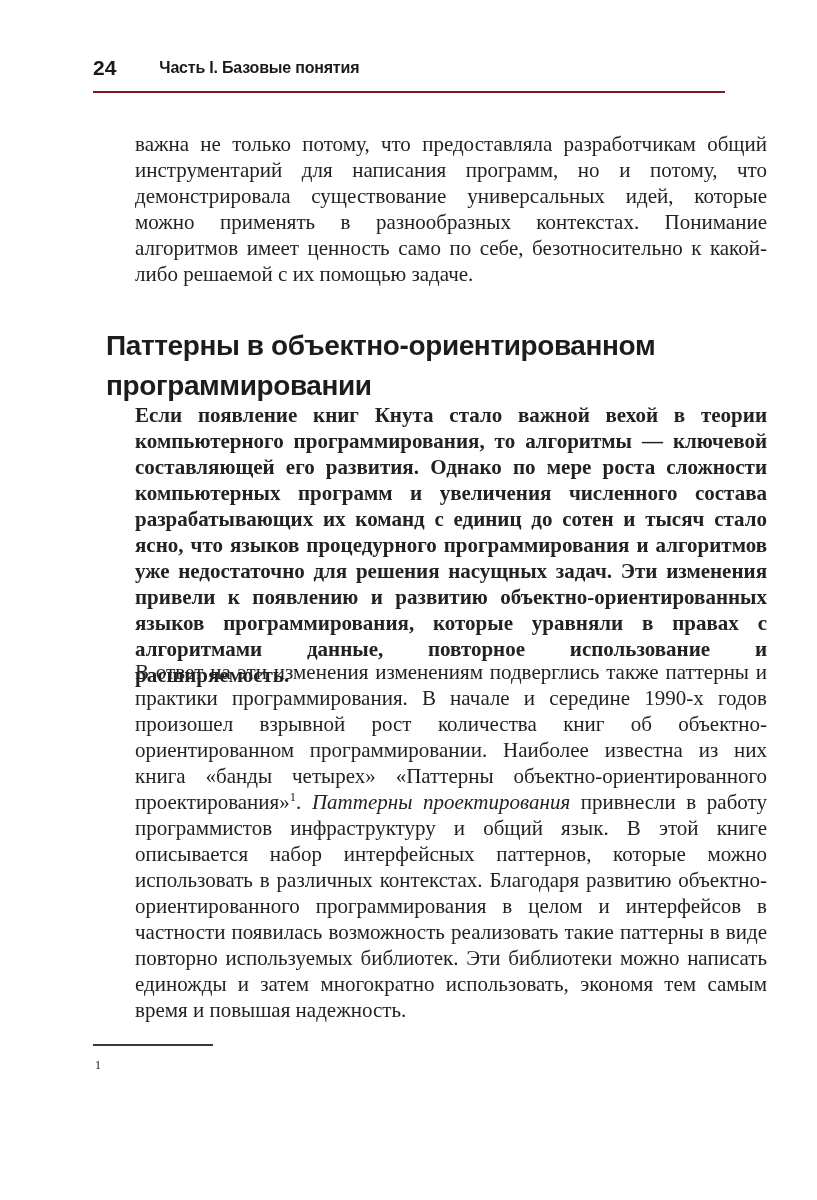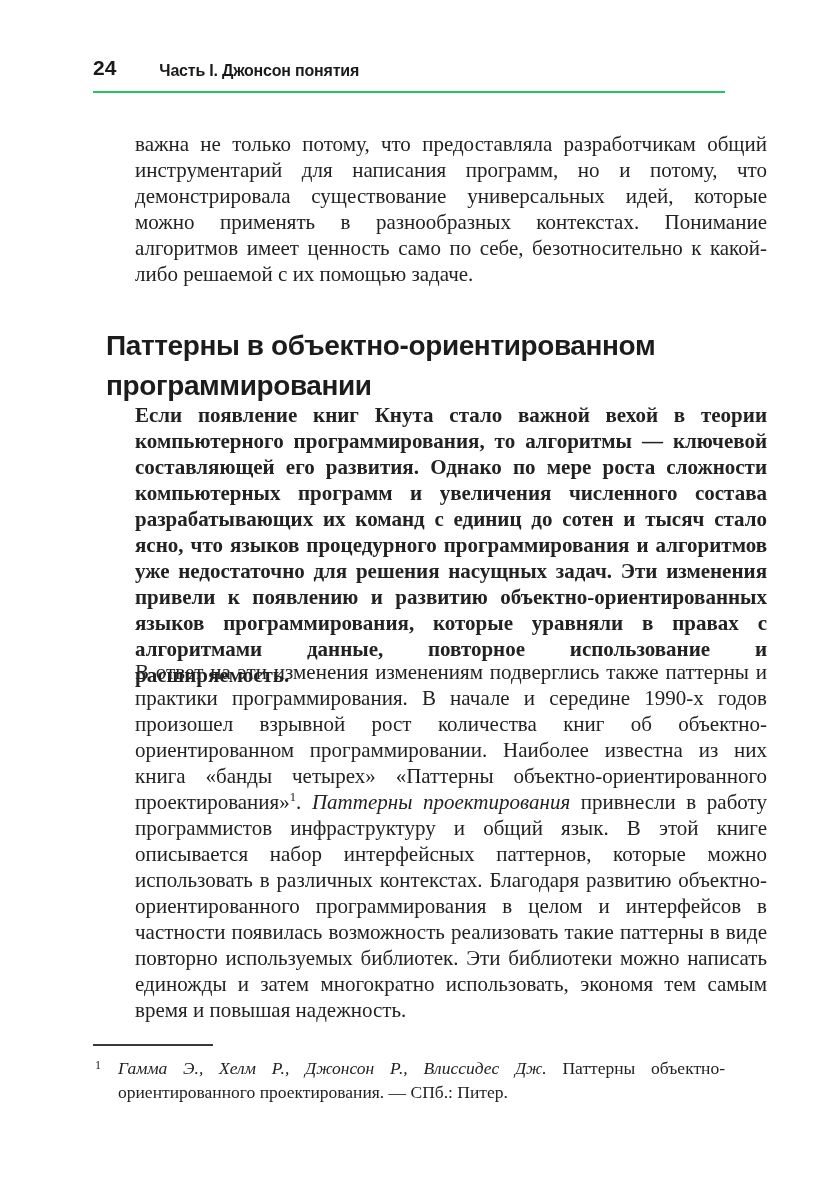--- a/index.html
+++ b/index.html
@@ -16,22 +16,22 @@
     overflow: hidden;
   }
   .abs { position: absolute; }
 
   
   .page-header {
     top: 56px;
     left: 93px;
     right: 92px;
     display: flex;
-    align-items: flex-end;
-    border-bottom: 2px solid #22c55e;
+    align-items: center;
+    border-bottom: 2px solid #7f1d1d;
     padding-bottom: 11px;
   }
   .page-number {
     font-family: "Liberation Sans", sans-serif;
     font-weight: bold;
     font-size: 21px;
     letter-spacing: 0;
     color: #1a1a1a;
   }
   .running-head {
@@ -101,35 +101,34 @@
     left: 2px;
     top: -3px;
     font-size: 12px;
   }
 </style>
 </head>
 <body>
 
 <header class="abs page-header">
   <span class="page-number">24</span>
-  <span class="running-head">Часть I. Джонсон понятия</span>
+  <span class="running-head">Часть I. Базовые понятия</span>
 </header>
 
 <div class="abs bodytext para-1">
   <p><span>важна не только потому, что предоставляла разработчикам общий инструментарий для написания программ, но и потому, что демонстрировала существование универсальных идей, которые можно применять в разнообразных контекстах. Понимание алгоритмов имеет ценность само по себе, безотносительно к какой-либо решаемой с их помощью задаче.</span></p>
 </div>
 
 <h1 class="abs section-heading">Паттерны в объектно-ориентированном программировании</h1>
 
 <div class="abs bodytext para-2">
   <p><span>Если появление книг Кнута стало важной вехой в теории компьютерного программирования, то алгоритмы — ключевой составляющей его развития. Однако по мере роста сложности компьютерных программ и увеличения численного состава разрабатывающих их команд с единиц до сотен и тысяч стало ясно, что языков процедурного программирования и алгоритмов уже недостаточно для решения насущных задач. Эти изменения привели к появлению и развитию объектно-ориентированных языков программирования, которые уравняли в правах с алгоритмами данные, повторное использование и расширяемость.</span></p>
 </div>
 
 <div class="abs bodytext para-3">
   <p><span>В ответ на эти изменения изменениям подверглись также паттерны и практики программирования. В начале и середине 1990-х годов произошел взрывной рост количества книг об объектно-ориентированном программировании. Наиболее известна из них книга «банды четырех» «Паттерны объектно-ориентированного проектирования»</span><sup class="ref">1</sup><span>. </span><em>Паттерны проектирования</em><span> привнесли в работу программистов инфраструктуру и общий язык. В этой книге описывается набор интерфейсных паттернов, которые можно использовать в различных контекстах. Благодаря развитию объектно-ориентированного программирования в целом и интерфейсов в частности появилась возможность реализовать такие паттерны в виде повторно используемых библиотек. Эти библиотеки можно написать единожды и затем многократно использовать, экономя тем самым время и повышая надежность.</span></p>
 </div>
 
 <div class="abs footnote-divider"></div>
 
 <div class="abs footnote">
   <span class="footnote-marker">1</span>
-  <span><em>Гамма Э., Хелм Р., Джонсон Р., Влиссидес Дж.</em><span> Паттерны объектно-ориентированного проектирования. — СПб.: Питер.</span></span>
 </div>
 
 </body></html>

